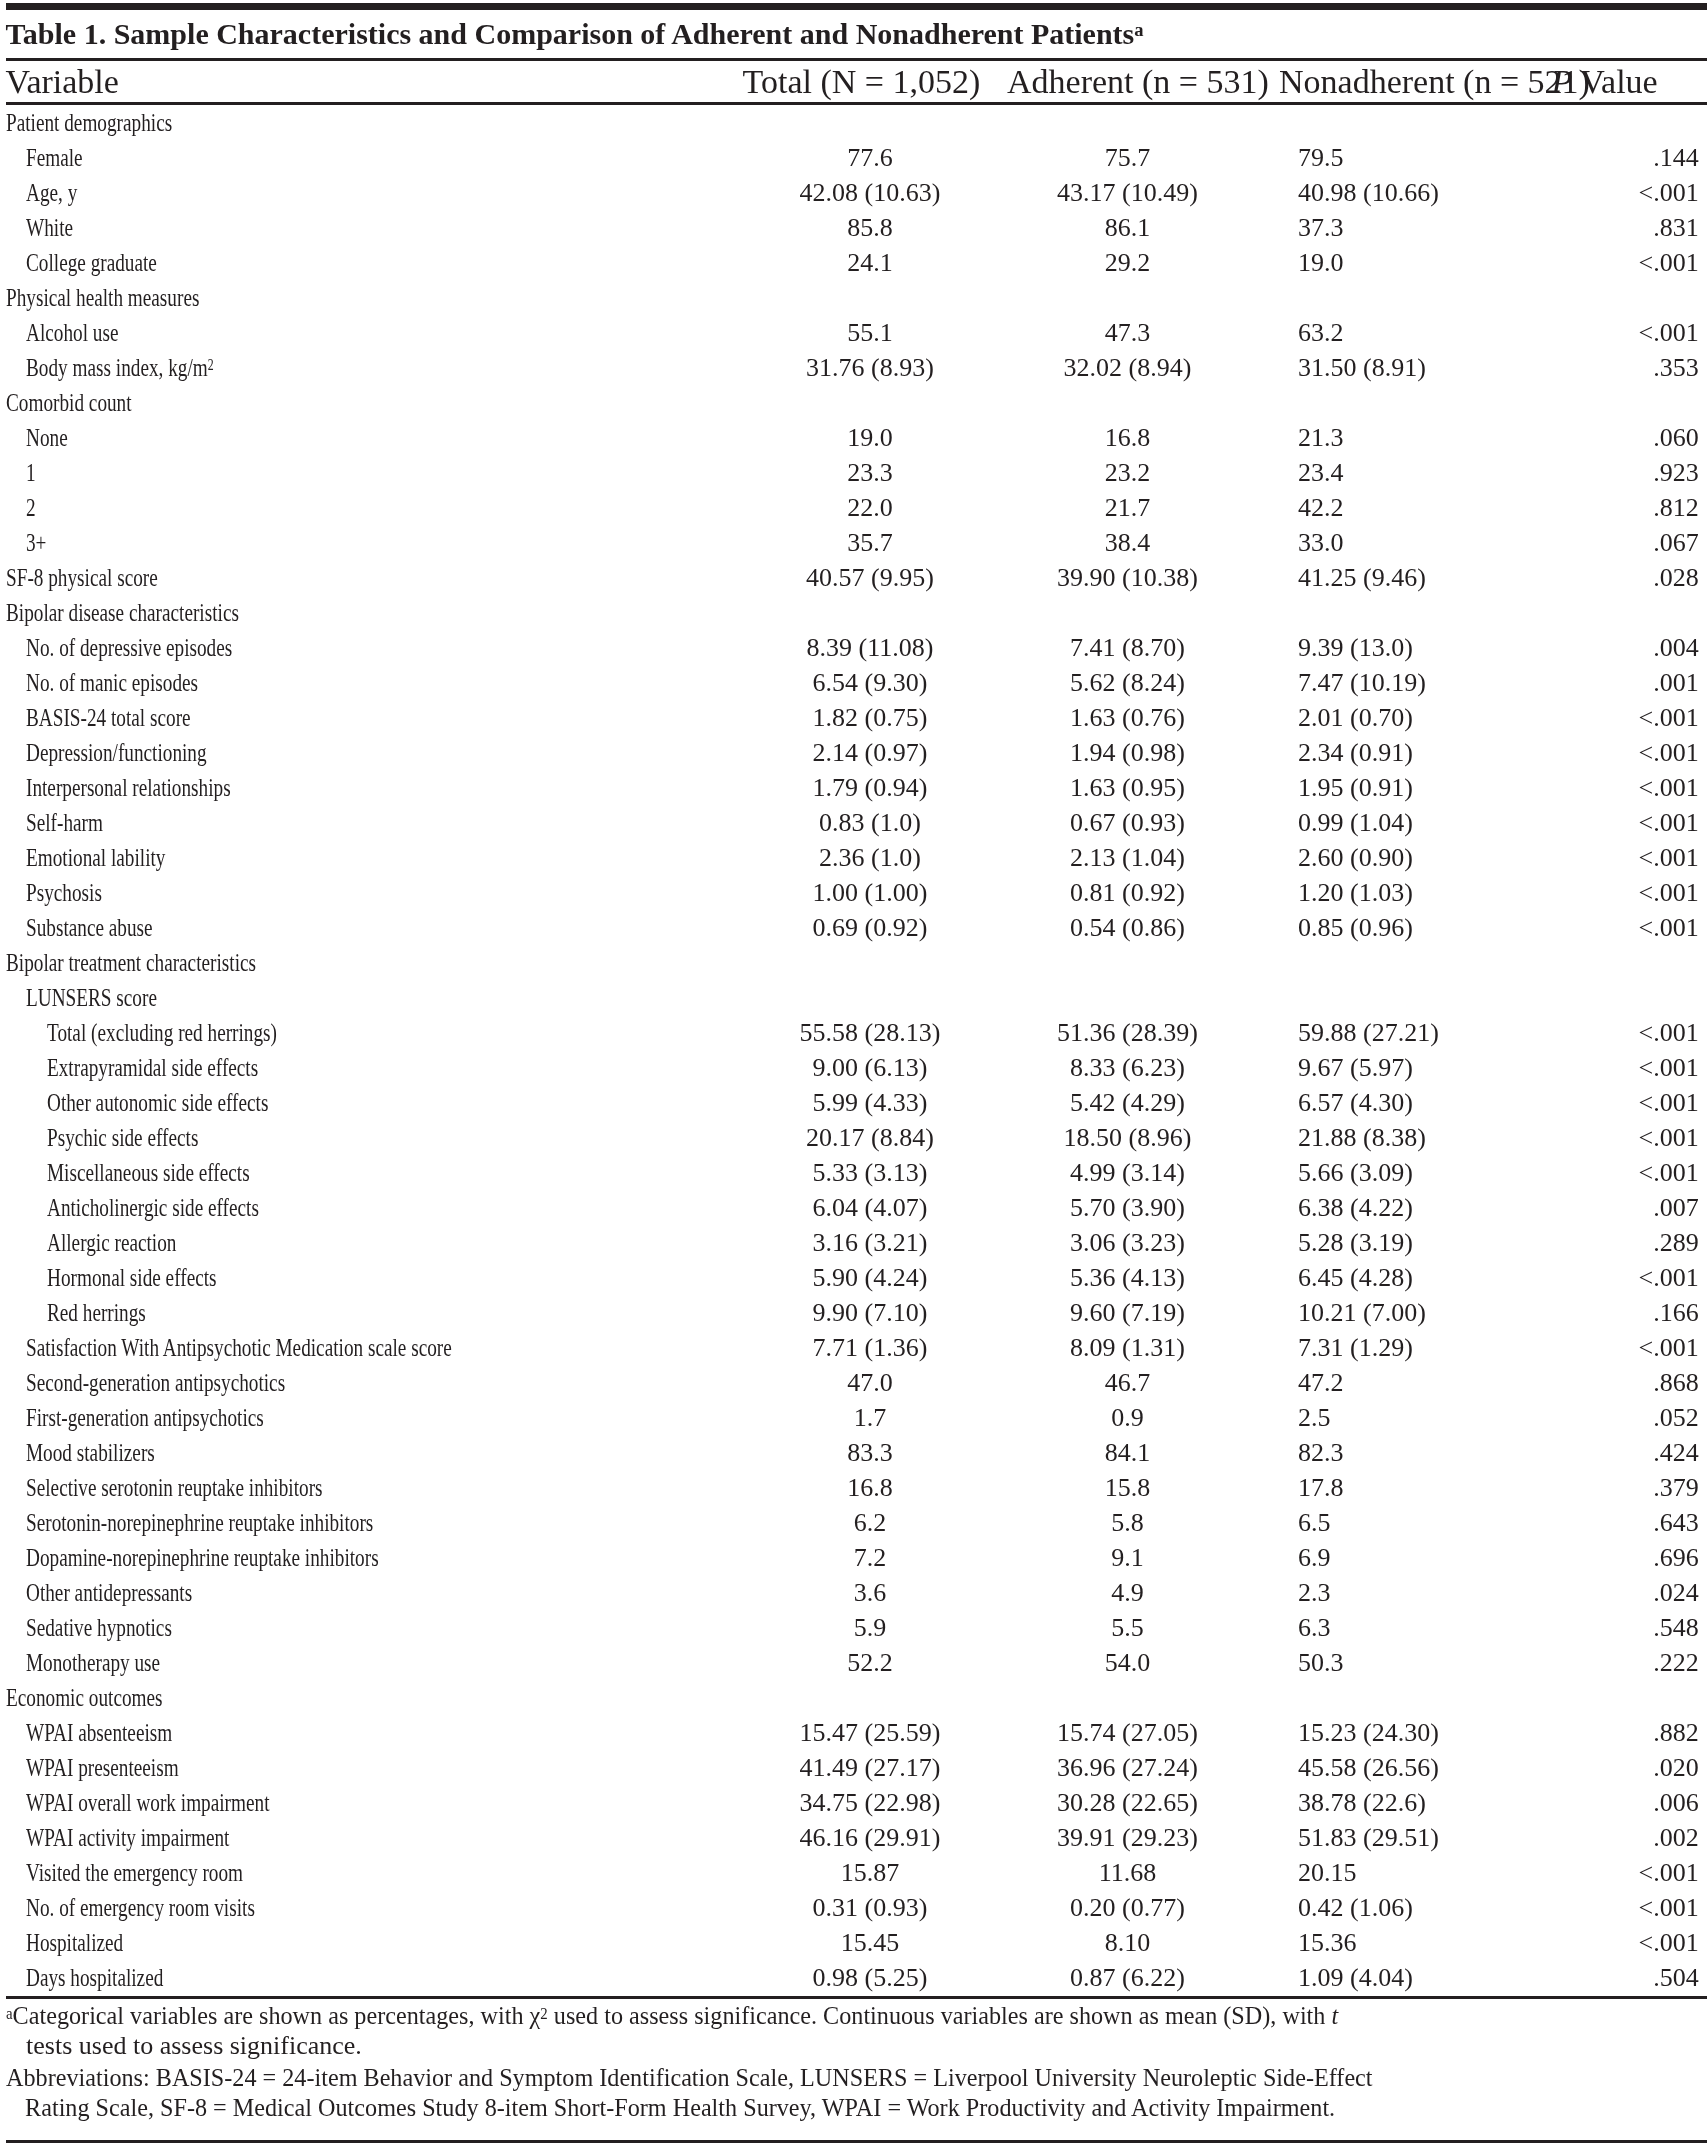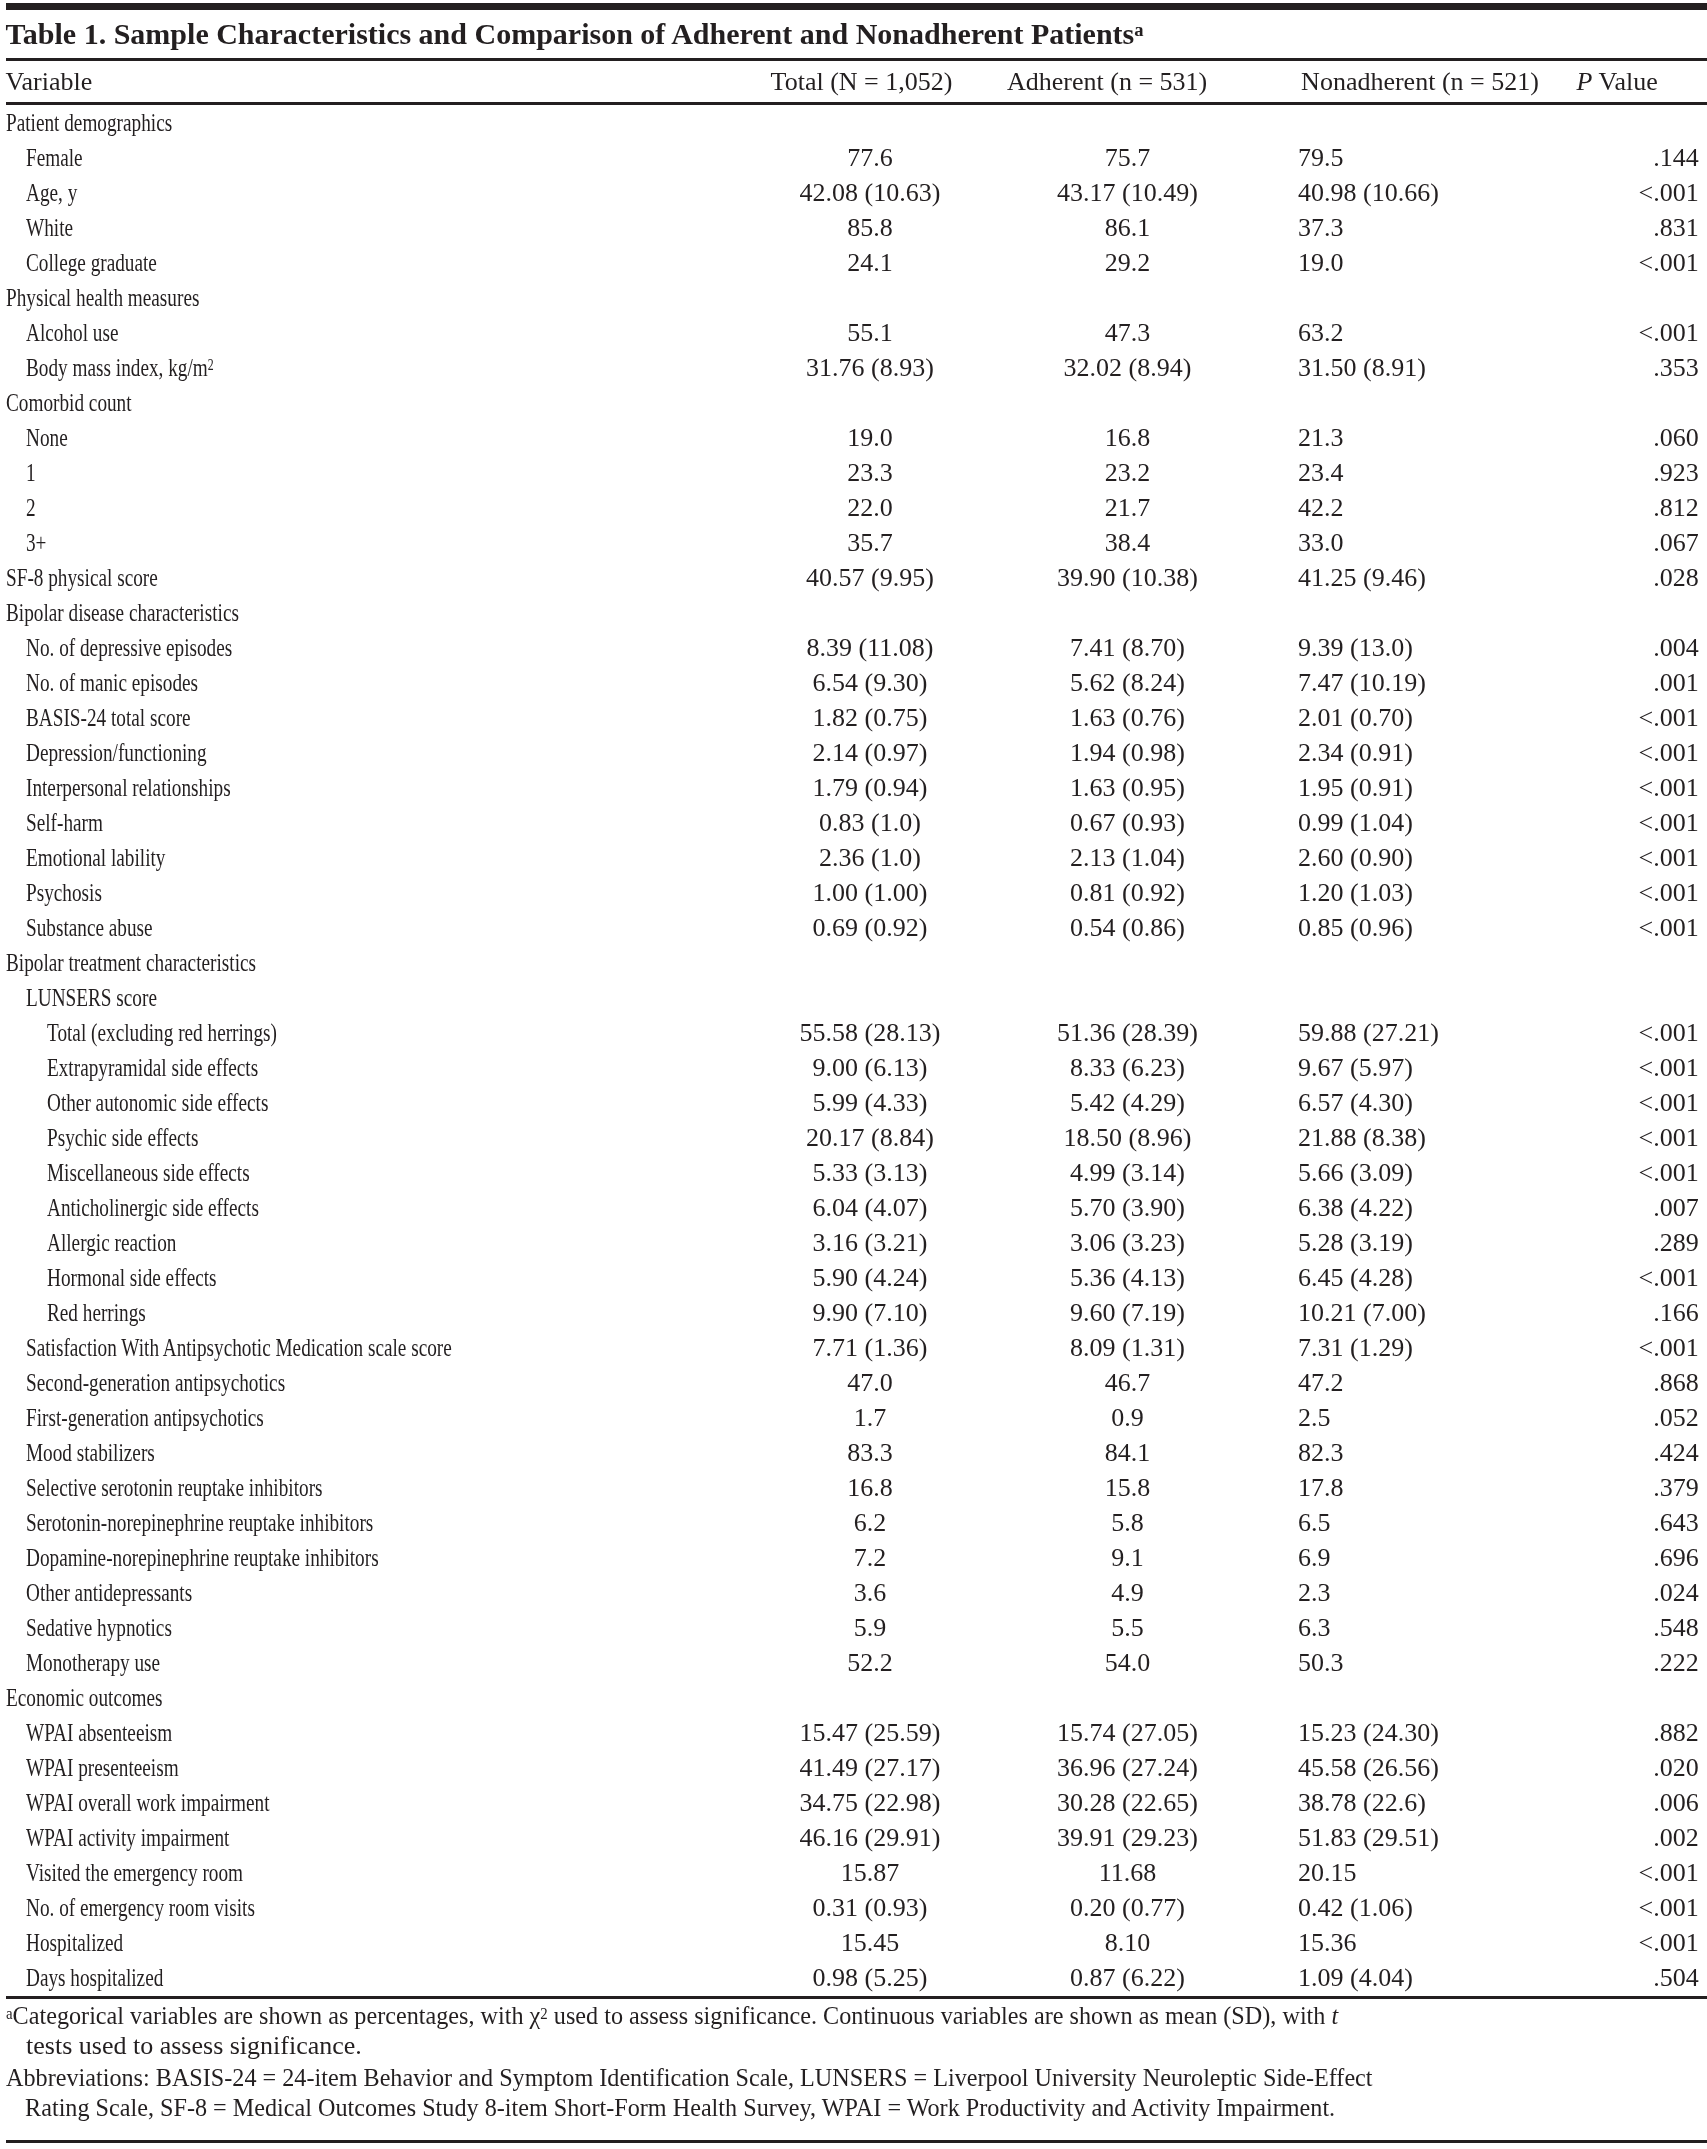--- a/index.html
+++ b/index.html
@@ -6,21 +6,21 @@
   body { width:1708px; height:2150px; position:relative; overflow:hidden; color:#231f20;
          font-family:"Liberation Serif", "DejaVu Serif", serif; }
   .rule { position:absolute; left:5.6px; width:1702px; background:#231f20; }
   .rule-top { top:2.8px; height:7.5px; }
   .rule-title { top:58px; height:2.8px; }
   .rule-head { top:102px; height:2.8px; }
   .rule-body-end { top:1996px; height:2.8px; }
   .rule-bottom { top:2140px; height:2.8px; }
   .title { position:absolute; left:5.6px; top:13px; font-weight:bold; font-size:30px; line-height:41px; white-space:nowrap; }
   .title sup { font-size:18.6px; font-weight:bold; vertical-align:top; position:relative; top:-3.7px; }
-  .header { position:absolute; left:0; top:62px; width:1667px; height:39px; font-size:26px; line-height:39px; }
+  .header { position:absolute; left:0; top:62px; width:1667px; height:39px; font-size:34px; line-height:39px; }
   .cell { position:absolute; top:0; white-space:nowrap; }
   .h-var { left:5.6px; }
   .c-total { left:748px; width:244px; text-align:center; }
   .c-adh { left:1007px; width:241px; text-align:center; }
   .c-non { left:1298px; width:244px; }
   .c-p { right:9.3px; text-align:right; }
   .h-total { left:742px; width:239px; text-align:center; }
   .h-adh { left:1007px; width:241px; text-align:left; }
   .h-non { left:1279px; width:282px; text-align:center; }
   .h-p i { font-style:italic; }

